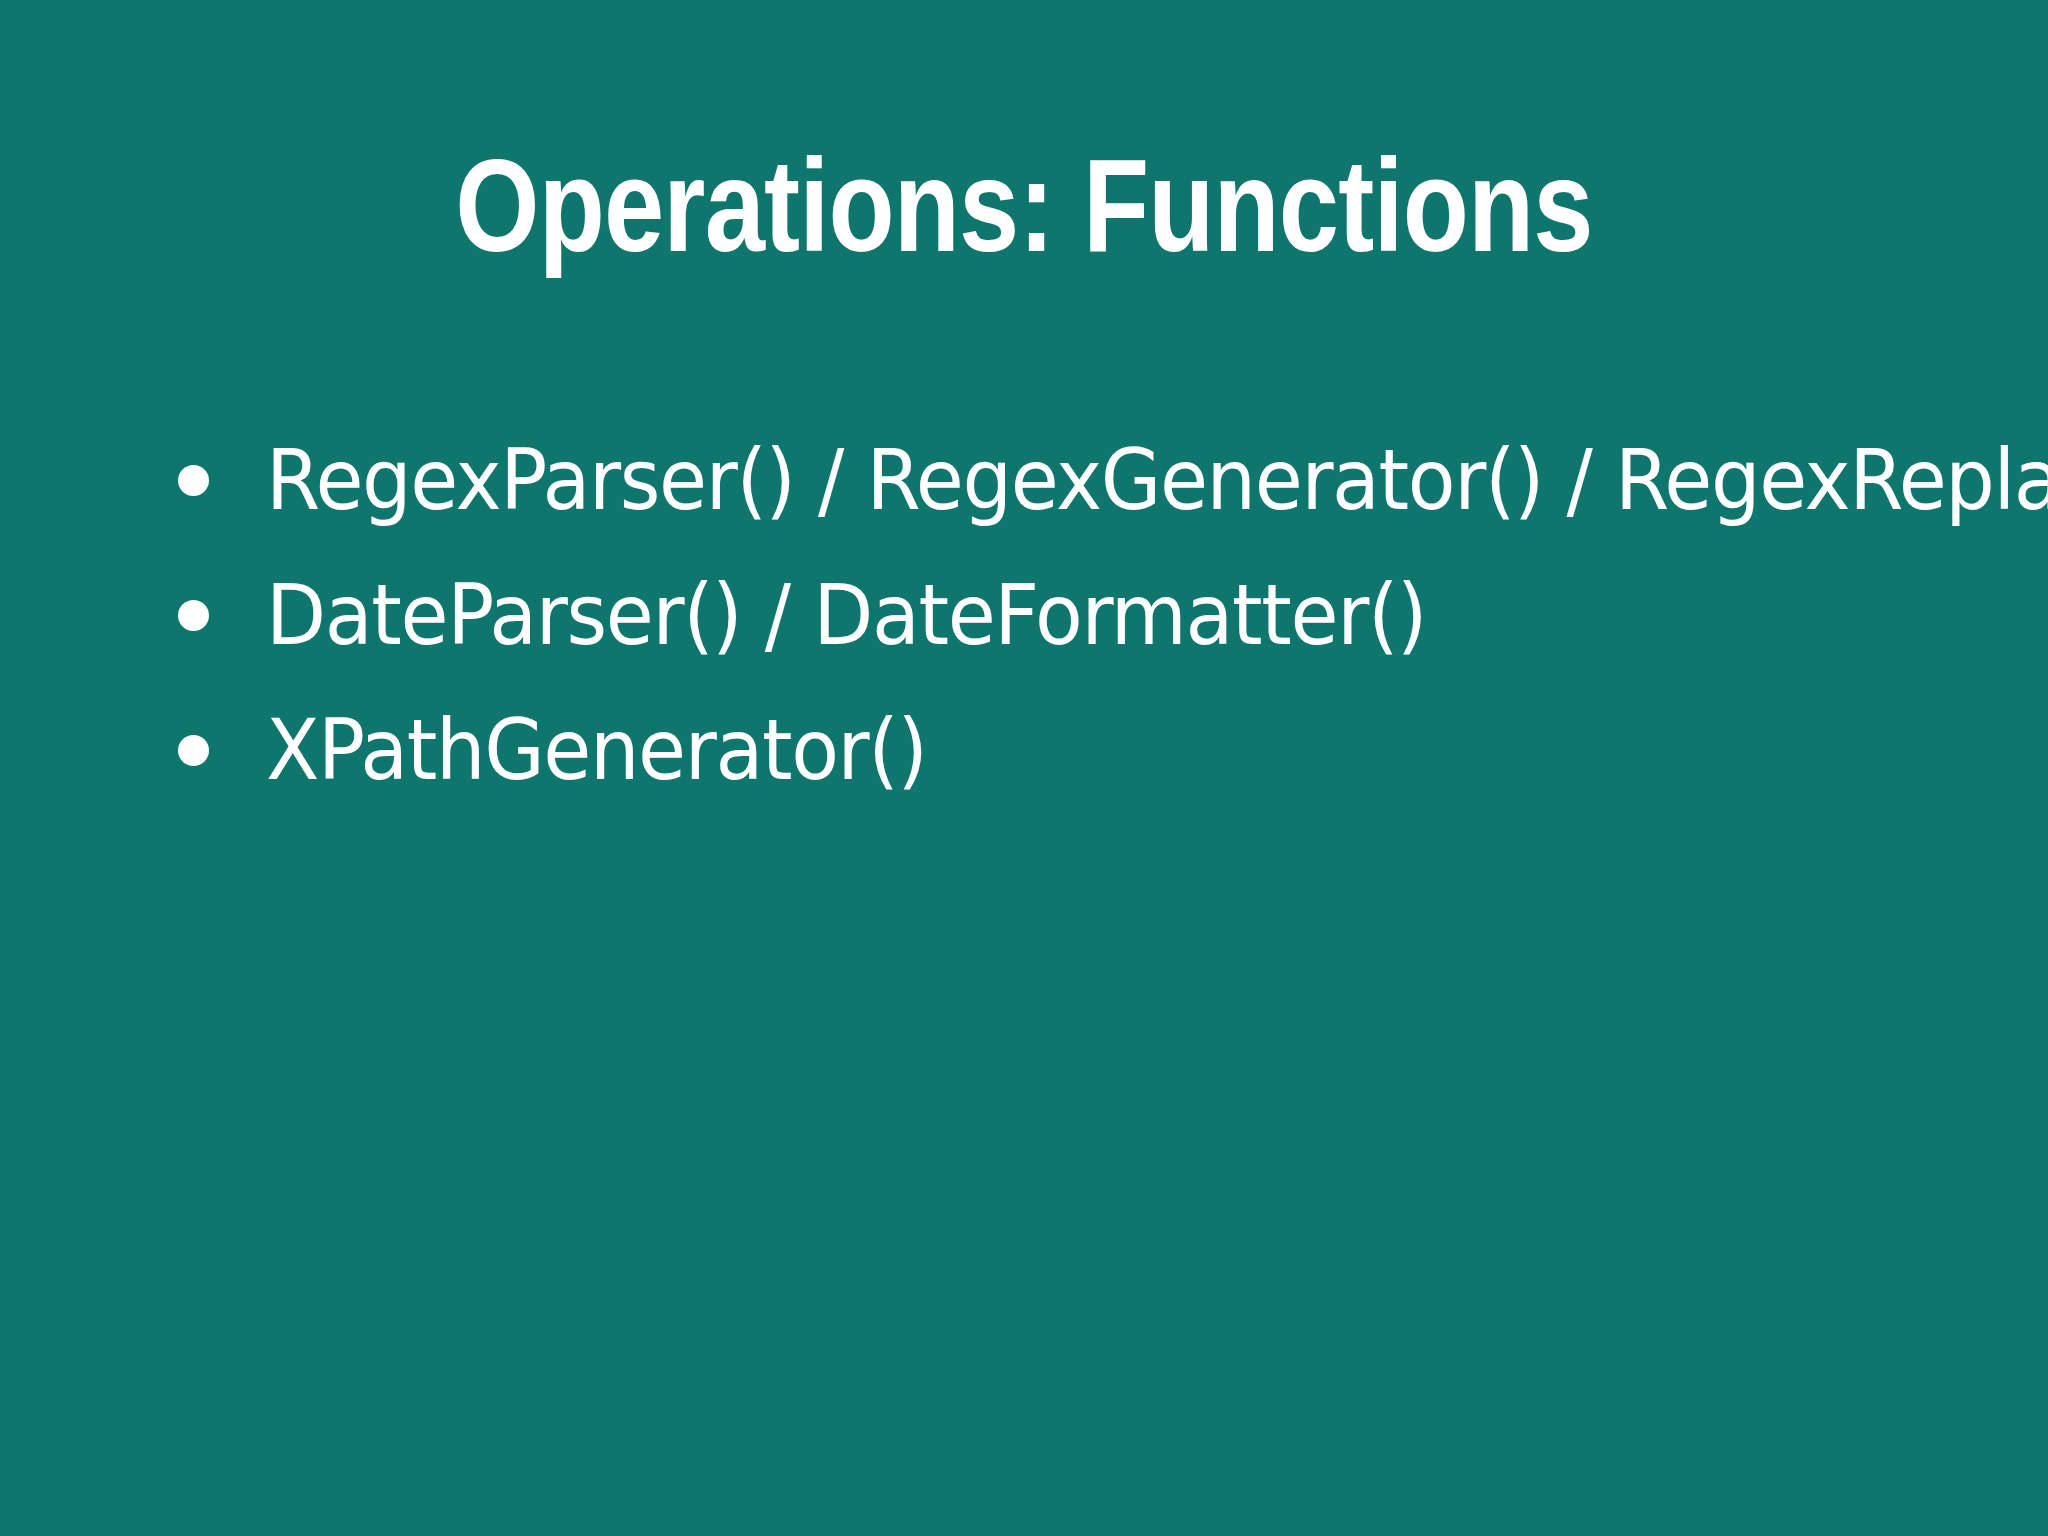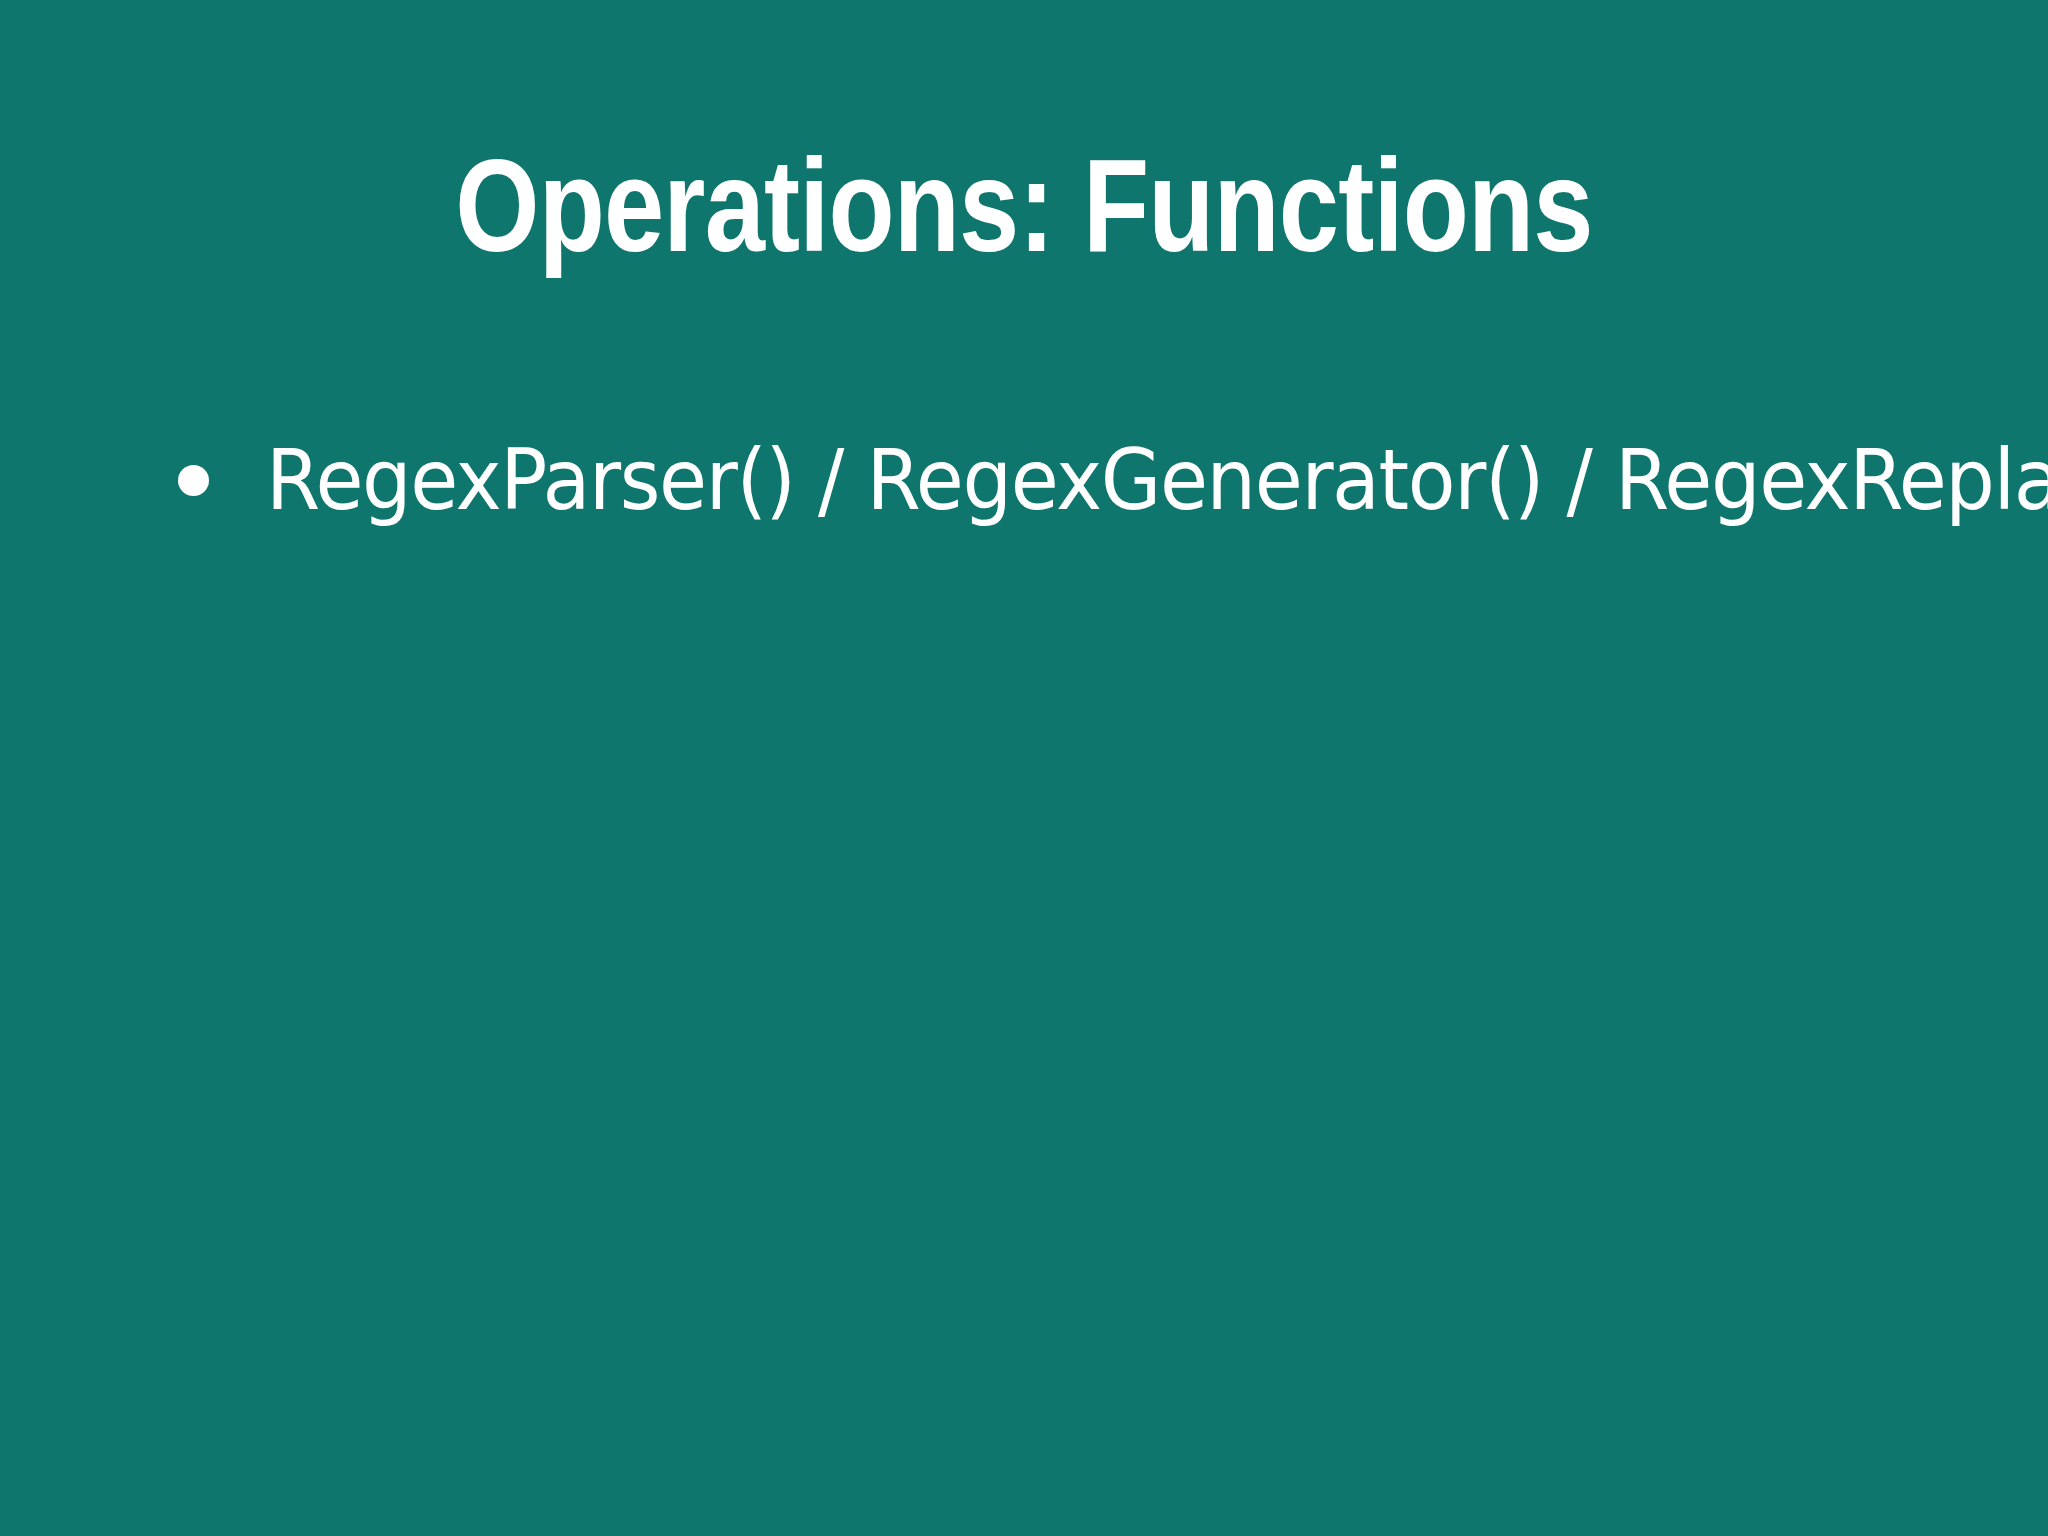--- a/index.html
+++ b/index.html
@@ -85,18 +85,26 @@
   <h1 id="slide-title">Operations: Functions</h1>
 
   <ul id="bullet-list">
 
 
     <li class="bullet-item">
       <span class="bullet-dot"></span>
       <span class="bullet-text">RegexParser() / RegexGenerator() / RegexReplace()</span>
     </li>
 
+    <li class="bullet-item">
+      <span class="bullet-dot"></span>
+      <span class="bullet-text">DateParser() / DateFormatter()</span>
+    </li>
 
+    <li class="bullet-item">
+      <span class="bullet-dot"></span>
+      <span class="bullet-text">XPathGenerator()</span>
+    </li>
 
 
   </ul>
 
 </div>
 
 </body></html>

